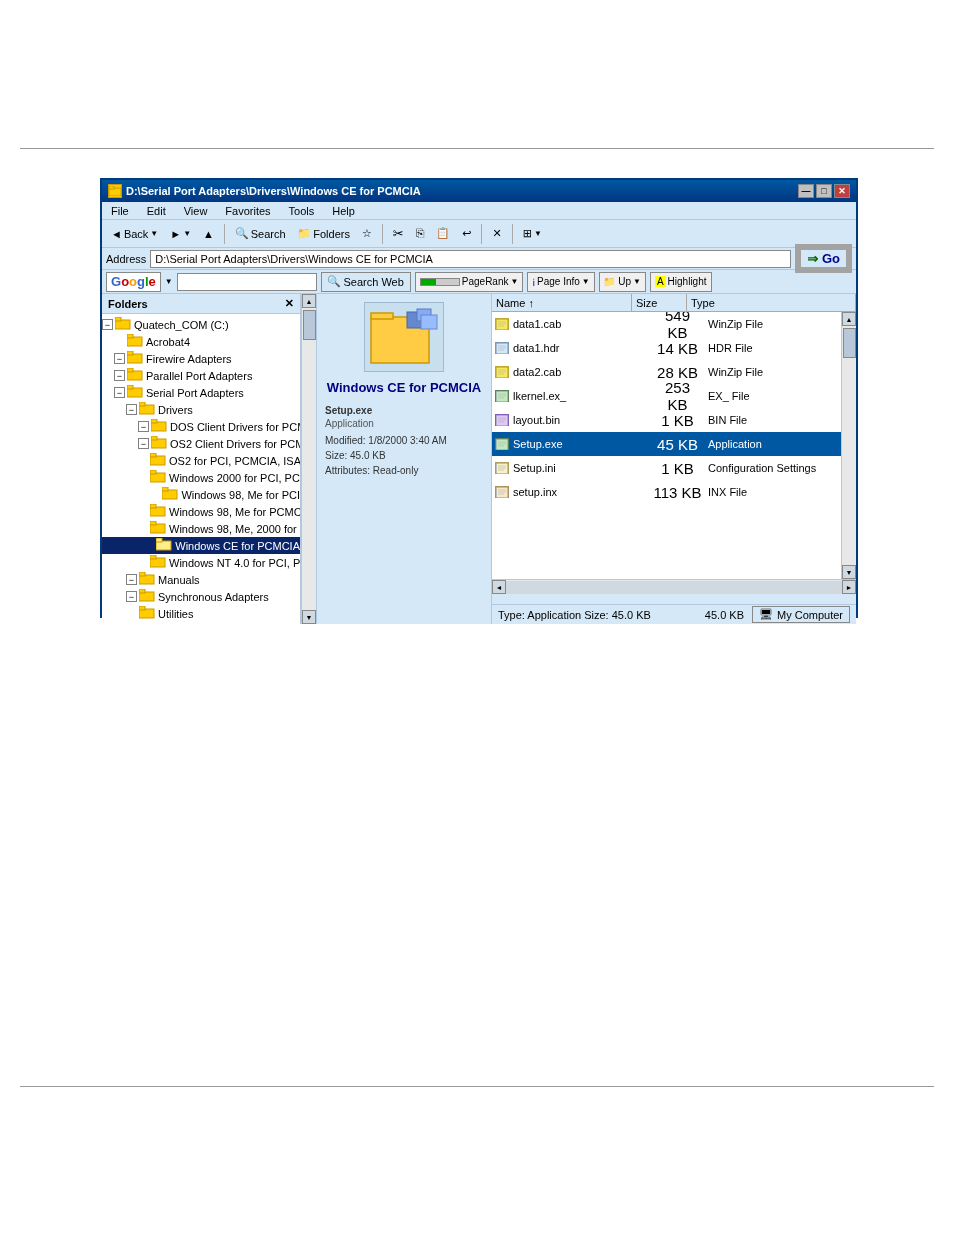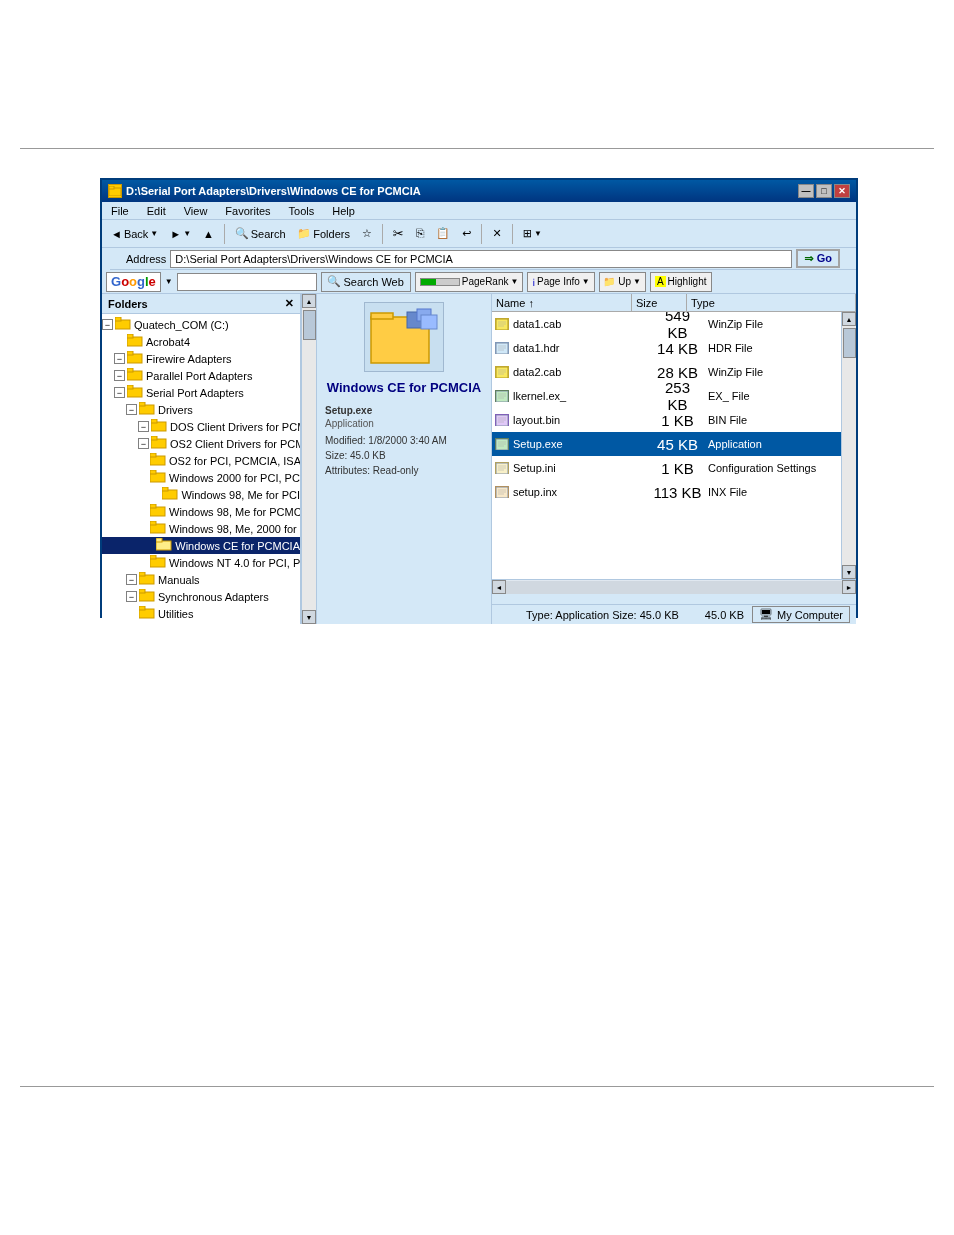--- a/index.html
+++ b/index.html
@@ -144,46 +144,45 @@
       background: #aaa;
       margin: 0 3px;
     }
 
     
     .address-bar {
       background: #d4e8f7;
       height: 22px;
       display: flex;
       align-items: center;
-      padding: 0 16px;
+      padding: 0 4px;
       gap: 4px;
       border-bottom: 1px solid #b0c8e0;
-      margin-left: 8px;
     }
 
     .address-label {
       font-size: 11px;
       color: #000;
       white-space: nowrap;
     }
 
     .address-input {
       flex: 1;
       height: 18px;
       background: white;
       border: 1px solid #888;
       padding: 0 4px;
       font-size: 11px;
     }
 
     .go-btn {
       padding: 1px 6px;
-      font-size: 11px;
-      background: #d4e8f7;
-      border: 2px solid #a3a3a3;
+      font-size: 13px;
+      background: #d4e8f7;
+      border: 6px solid #a3a3a3;
       cursor: pointer;
       color: #00008b;
       font-weight: bold;
     }
 
     
     .google-bar {
       background: #d4e8f7;
       height: 24px;
       display: flex;
@@ -493,21 +492,20 @@
       padding: 0 6px;
       justify-content: space-between;
       border-top: 1px solid #b0c8e0;
       font-size: 11px;
     }
 
     .status-left {
       display: flex;
       align-items: center;
       gap: 8px;
-      margin-left: 28px;
     }
 
     .status-right {
       display: flex;
       align-items: center;
       gap: 8px;
     }
 
     .status-size {
       font-size: 11px;

